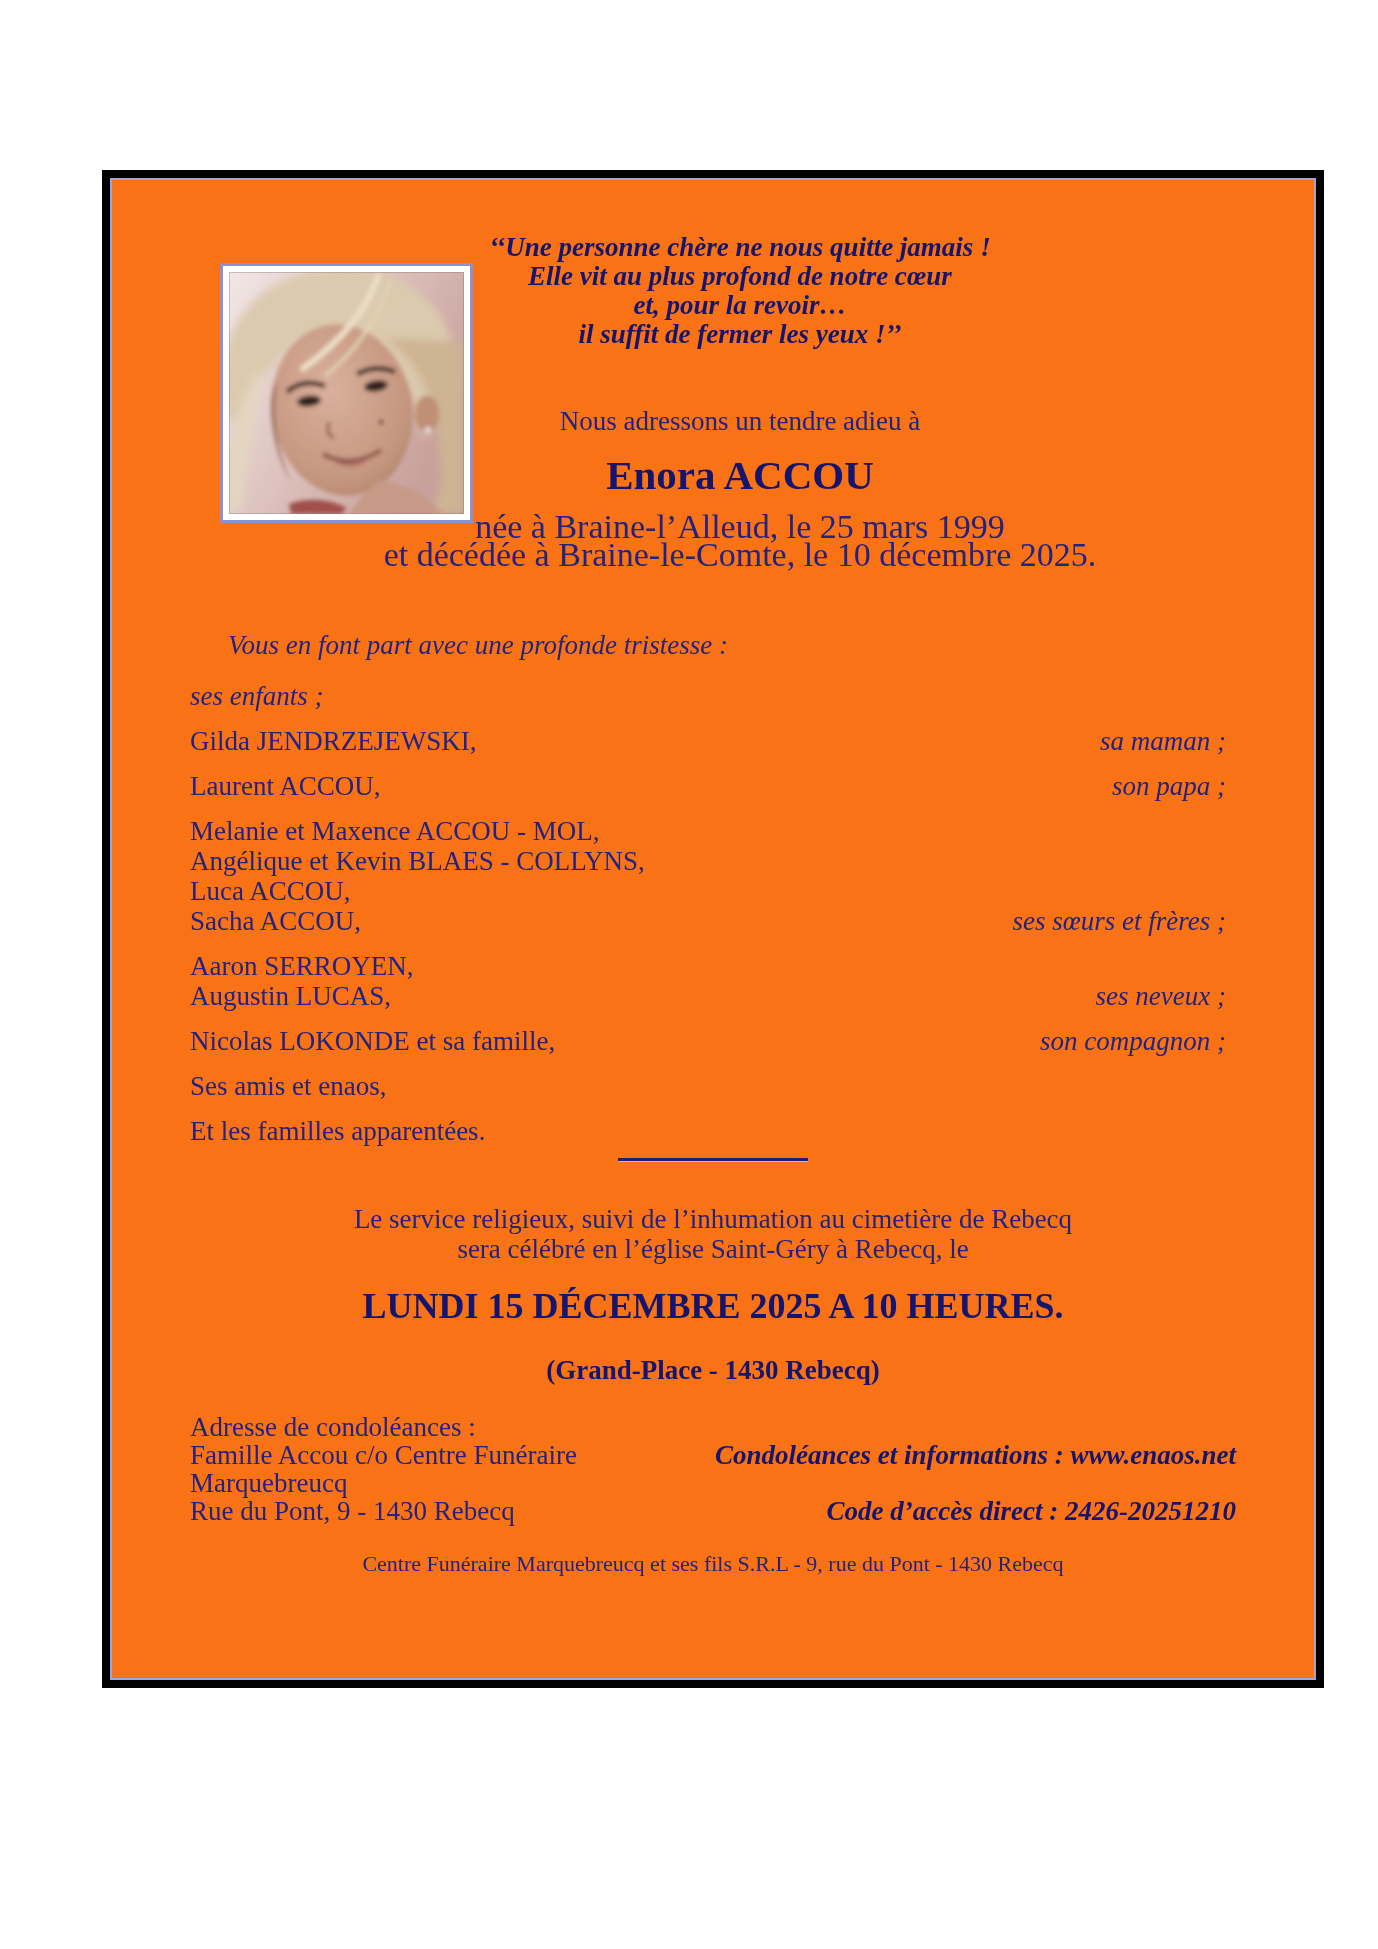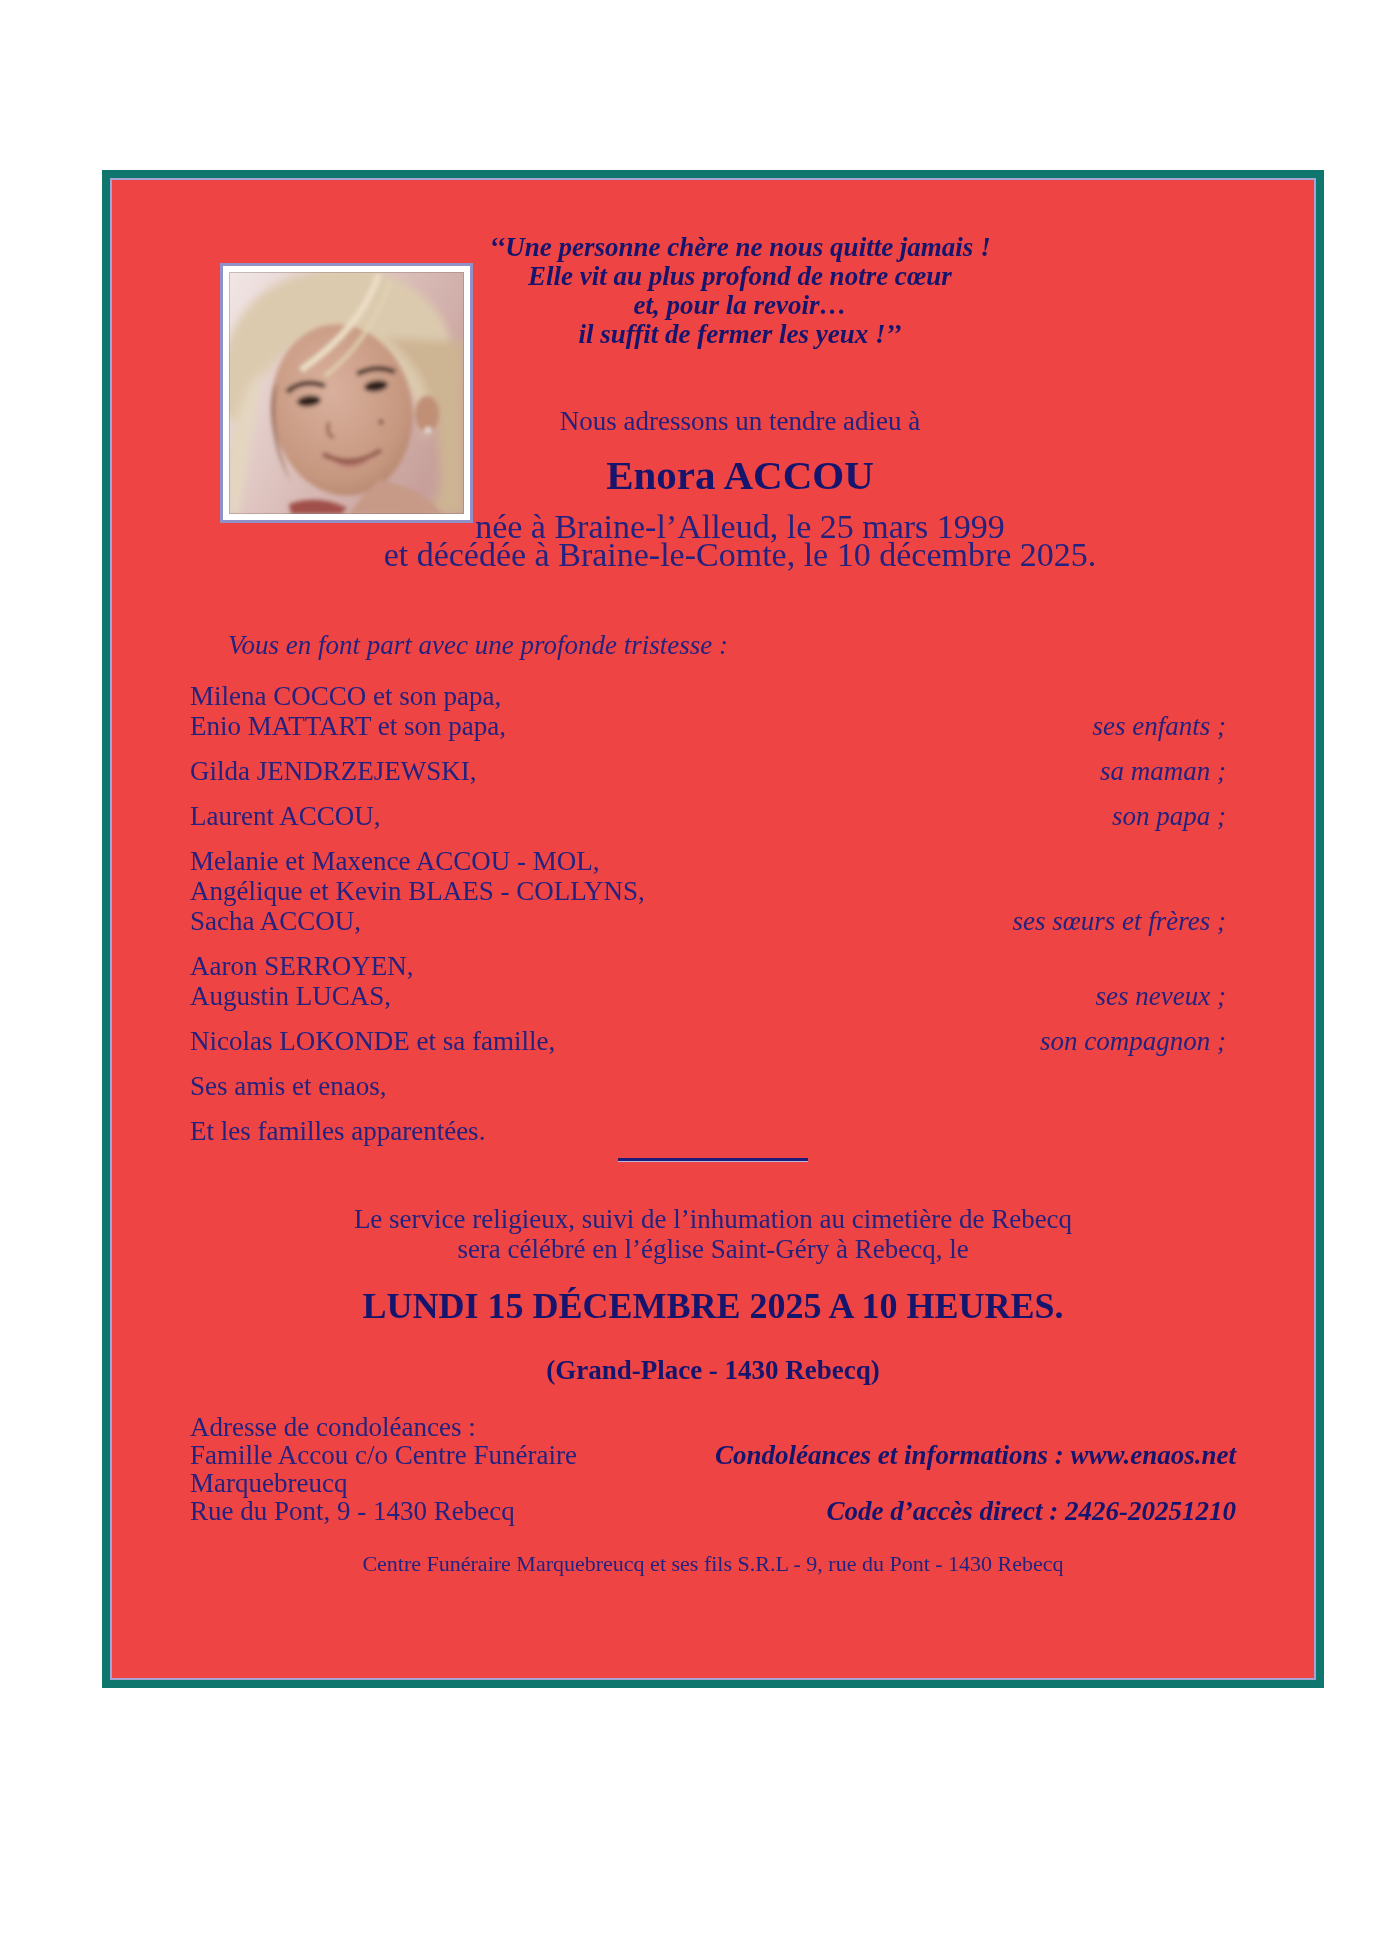--- a/index.html
+++ b/index.html
@@ -7,23 +7,23 @@
   body {
     width: 1378px; height: 1949px;
     position: relative;
     font-family: "Liberation Serif", "DejaVu Serif", serif;
     color: #23237f;
   }
   .frame {
     position: absolute;
     left: 102px; top: 170px;
     width: 1206px; height: 1502px;
-    border: 8px solid #0f766e;
+    border: 8px solid #000000;
     box-shadow: inset 0 0 0 2px #a3a3d6;
-    background: #ef4444;
+    background: #f97316;
   }
   .content {
     height: 1447px;
     padding: 55px 80px 0 80px;
     overflow: hidden;
     position: relative;
   }
   
   .photo-frame {
     position: absolute;
@@ -131,42 +131,39 @@
       <div class="vitals">
         <div>née à Braine-l’Alleud, le 25 mars 1999</div>
         <div>et décédée à Braine-le-Comte, le 10 décembre 2025.</div>
       </div>
     </div>
 
     <div class="announce">Vous en font part avec une profonde tristesse :</div>
 
     <div class="family" id="family-list">
         <div class="family-row">
-          <div class="names">
-            <div>Milena COCCO et son papa,</div>
-            <div>Enio MATTART et son papa,</div>
-          </div>
           <div class="relation">ses enfants ;</div>
         </div>
         <div class="family-row">
           <div class="names">
             <div>Gilda JENDRZEJEWSKI,</div>
           </div>
           <div class="relation">sa maman ;</div>
         </div>
         <div class="family-row">
           <div class="names">
             <div>Laurent ACCOU,</div>
           </div>
           <div class="relation">son papa ;</div>
         </div>
         <div class="family-row">
           <div class="names">
             <div>Melanie et Maxence ACCOU - MOL,</div>
             <div>Angélique et Kevin BLAES - COLLYNS,</div>
+            <div>Luca ACCOU,</div>
             <div>Sacha ACCOU,</div>
           </div>
           <div class="relation">ses sœurs et frères ;</div>
         </div>
         <div class="family-row">
           <div class="names">
             <div>Aaron SERROYEN,</div>
             <div>Augustin LUCAS,</div>
           </div>
           <div class="relation">ses neveux ;</div>

